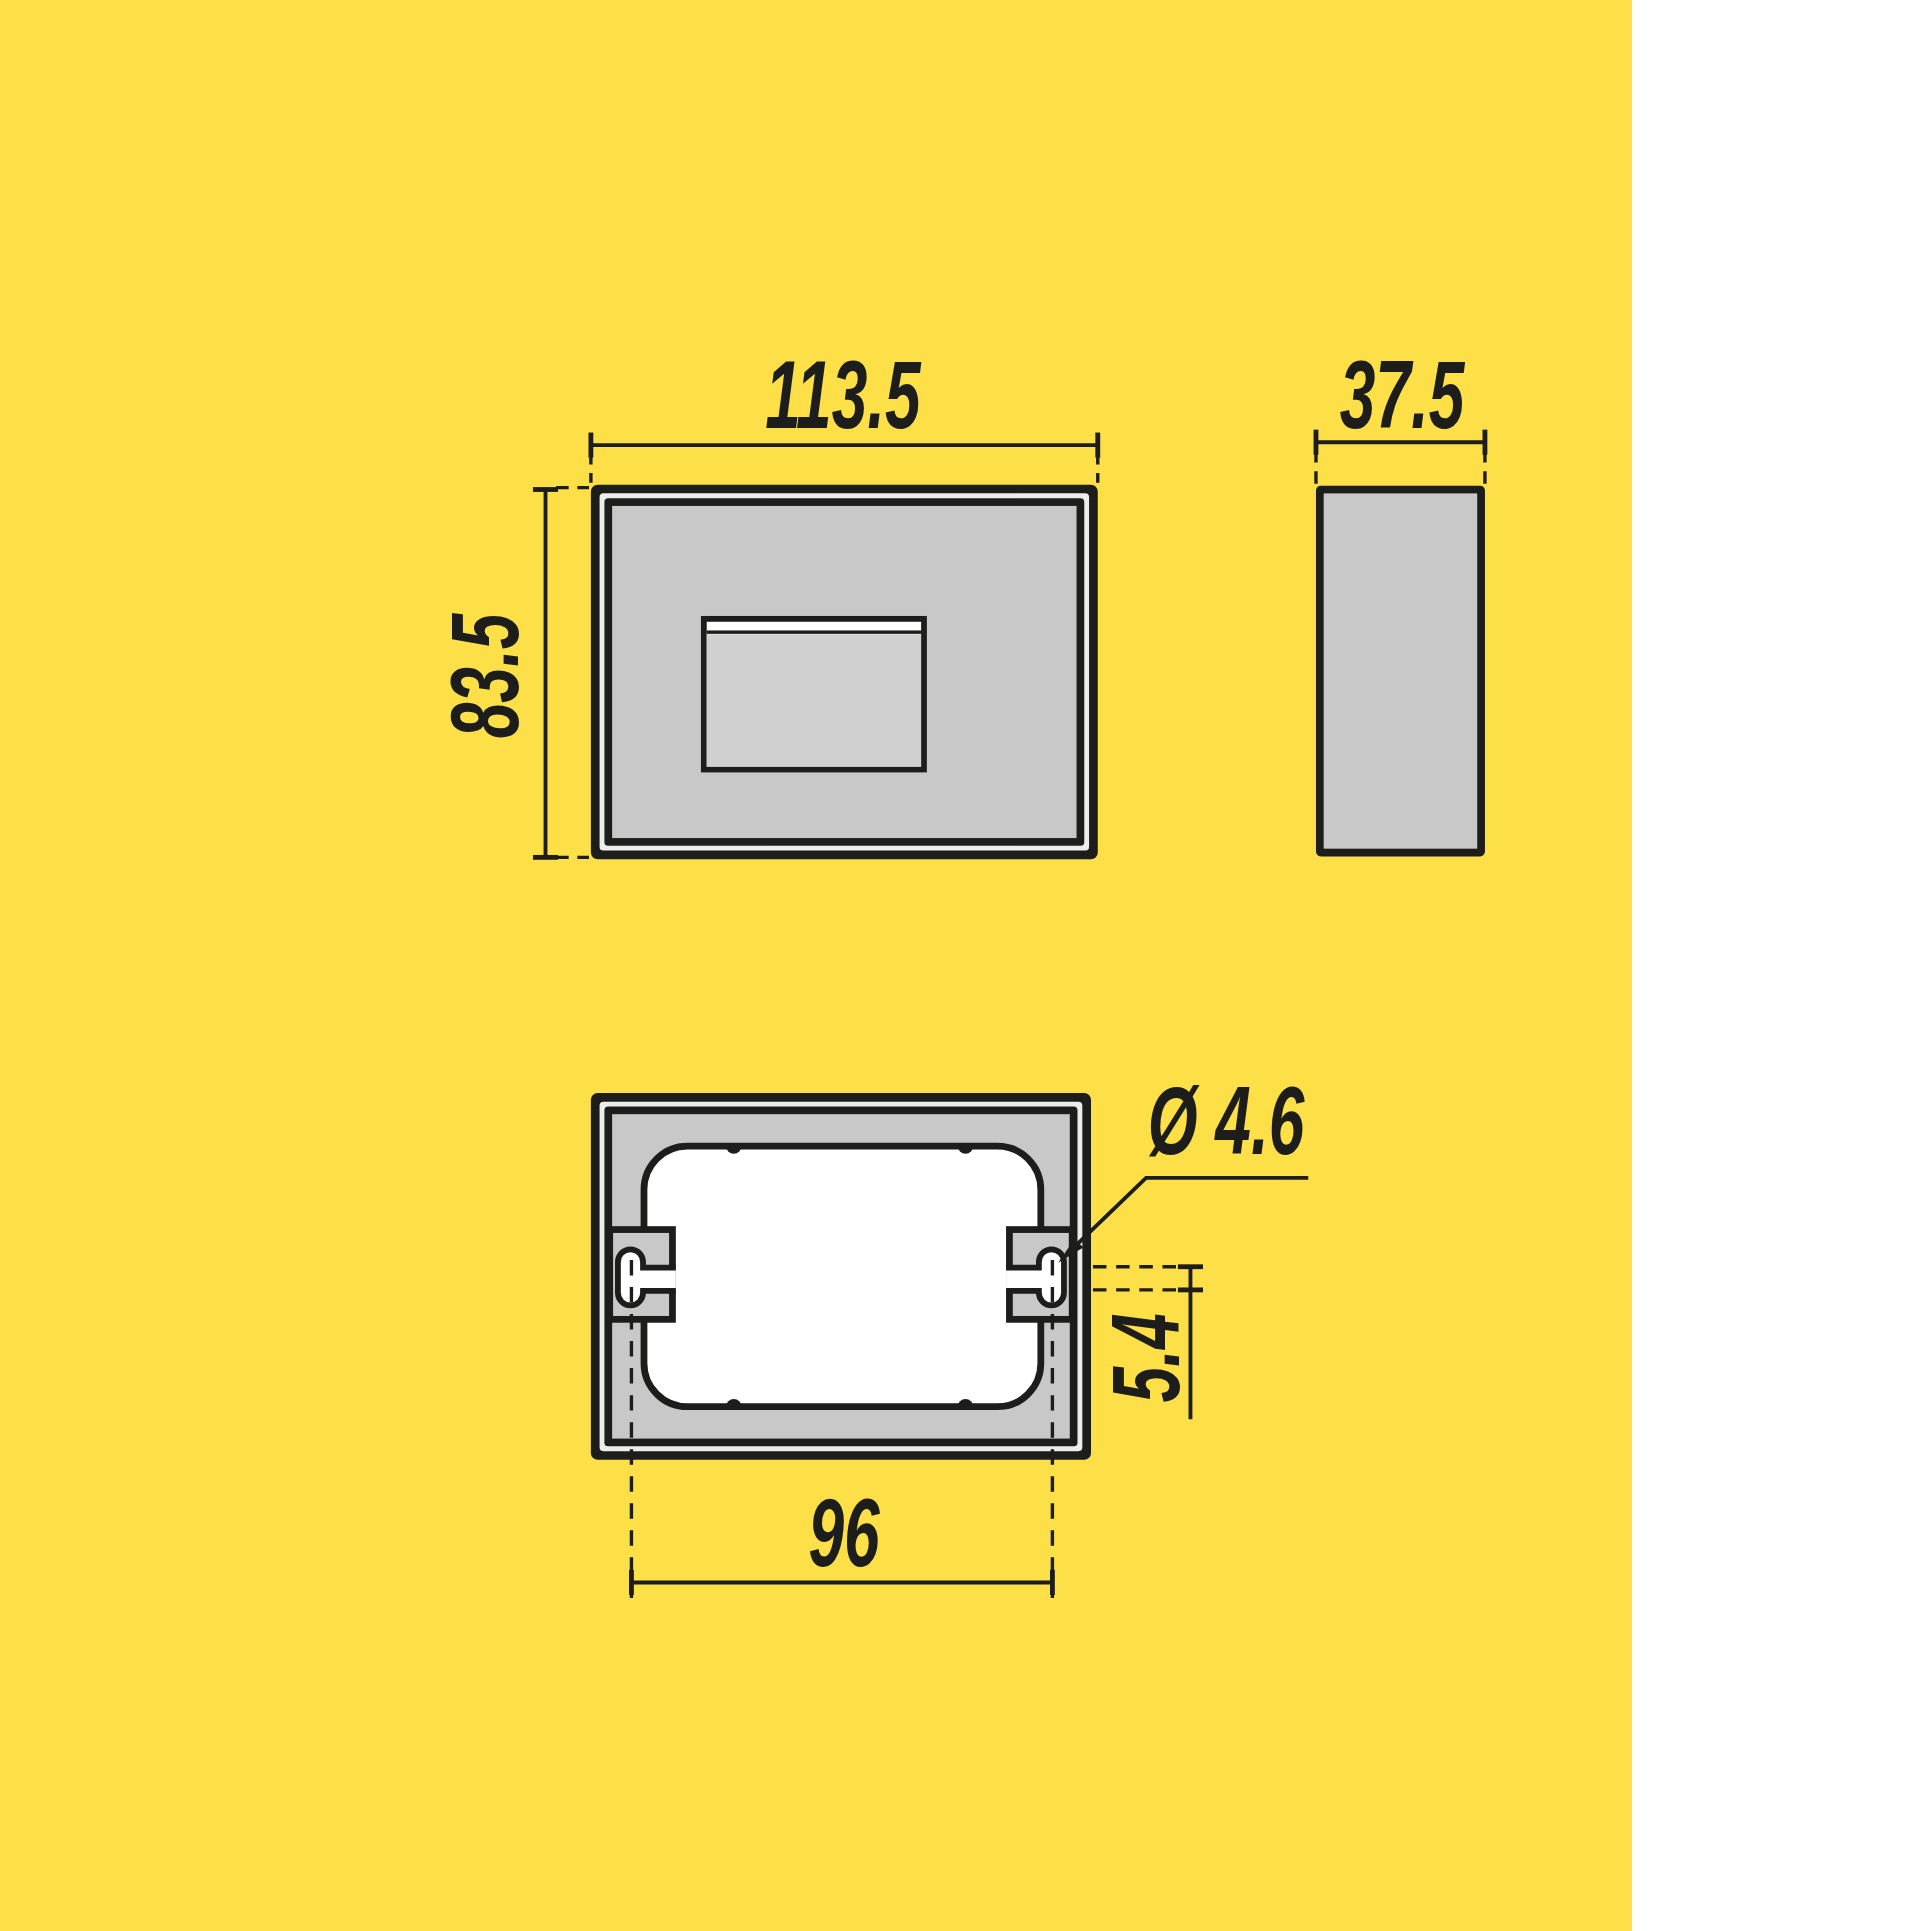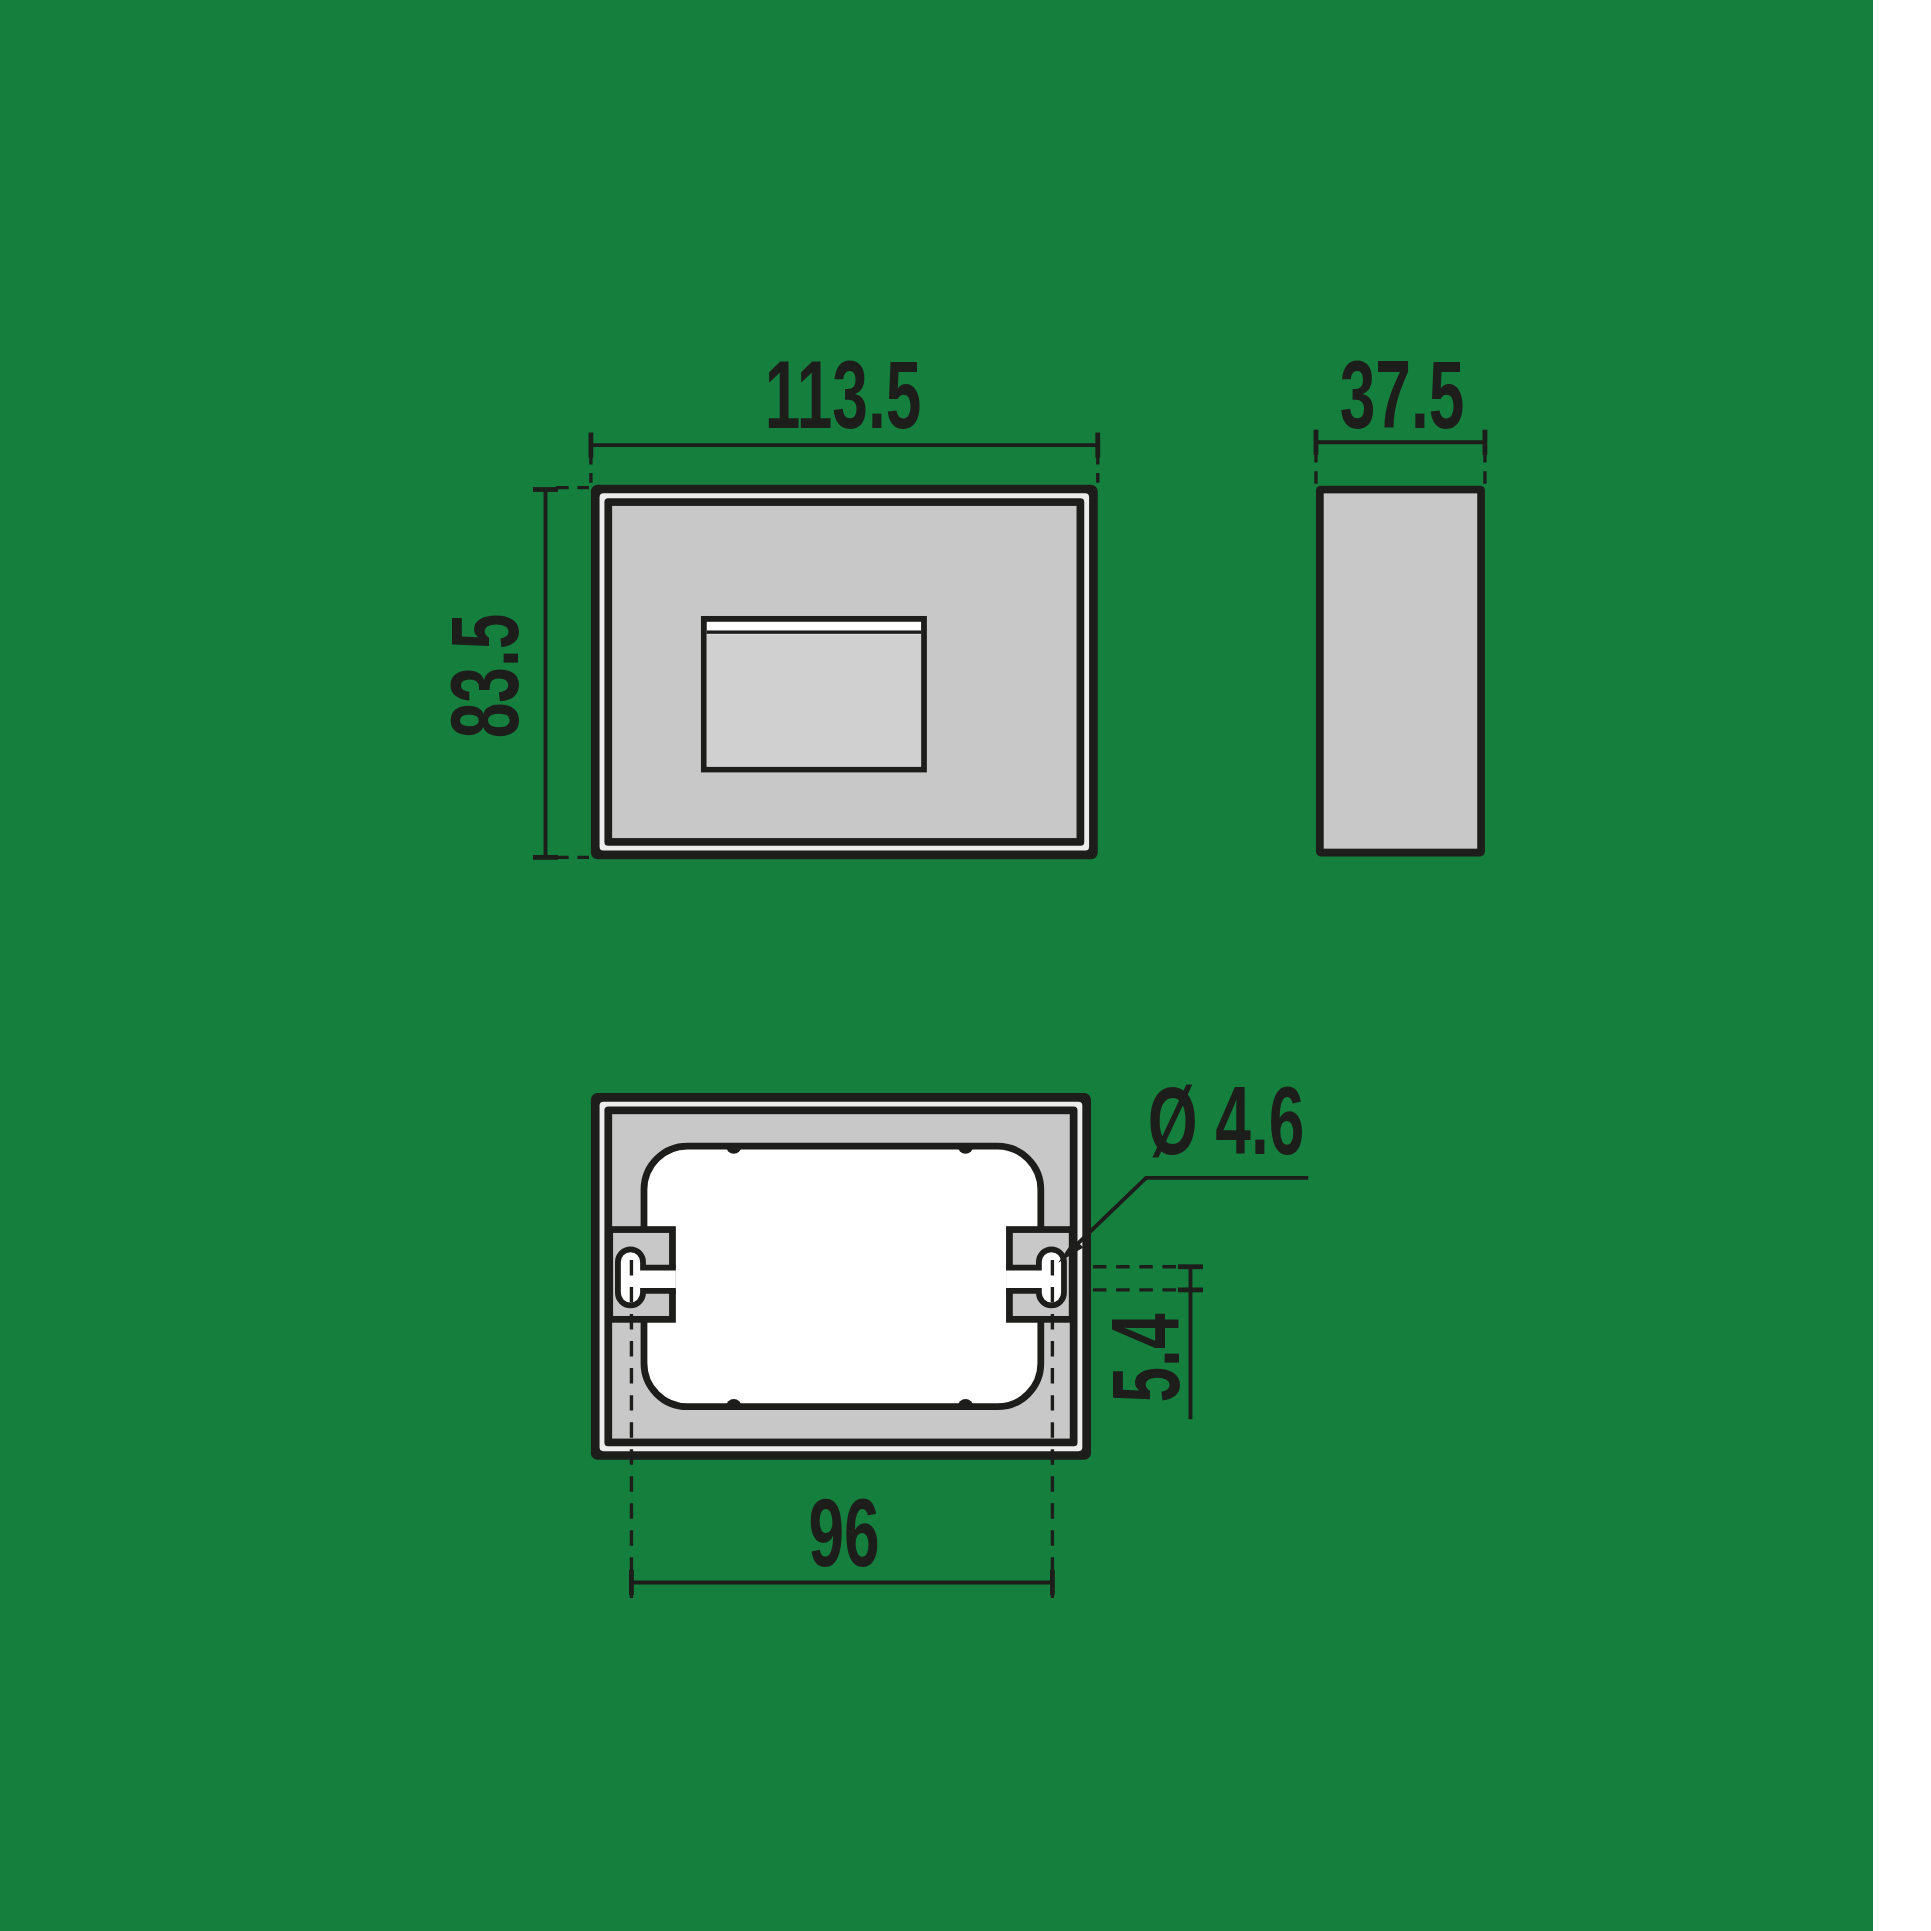--- a/index.html
+++ b/index.html
@@ -2,25 +2,26 @@
 <html><head>
 <meta charset="utf-8">
 <style>
   html, body {
     margin: 0;
     padding: 0;
     background: #ffffff;
   }
   .canvas {
     position: relative;
-    width: 1873px;
+    width: 1632px;
     height: 1931px;
-    background: #15803d;
+    background: #fde047;
     overflow: hidden;
     font-family: "Liberation Sans", sans-serif;
+    font-style: italic;
   }
   svg.linework {
     position: absolute;
     left: 0;
     top: 0;
     width: 1931px;
     height: 1931px;
   }
   .dim-label {
     position: absolute;

